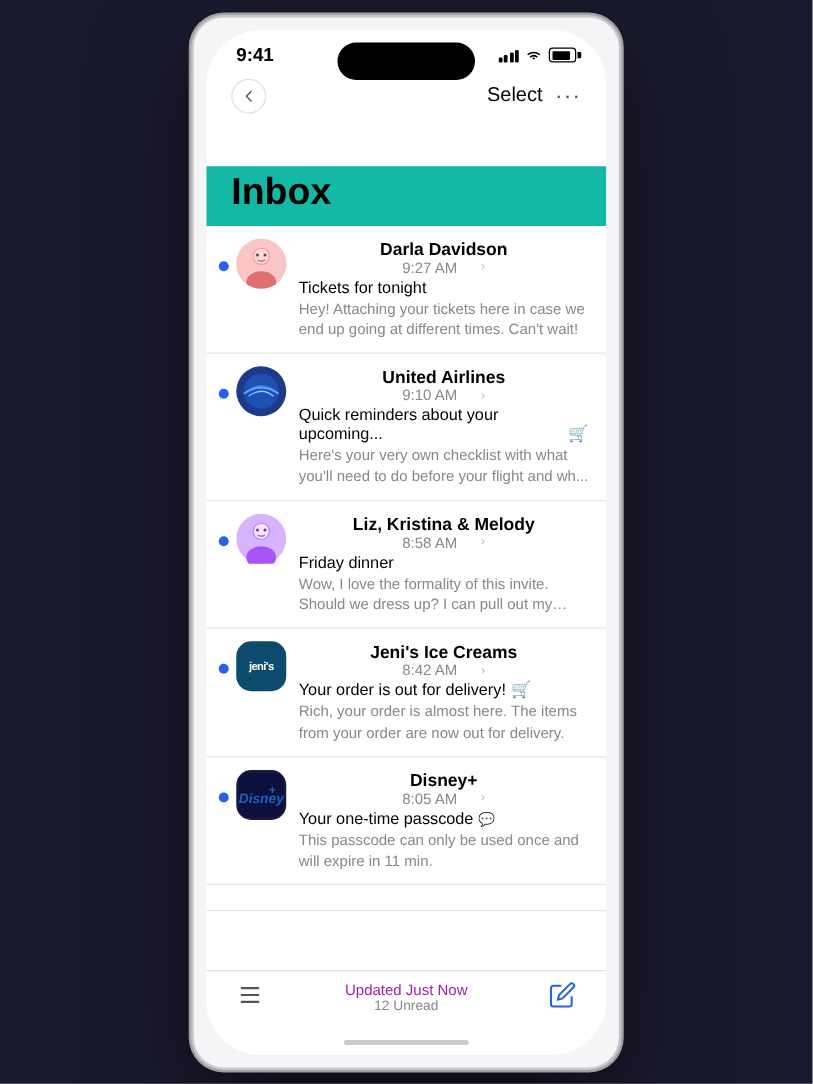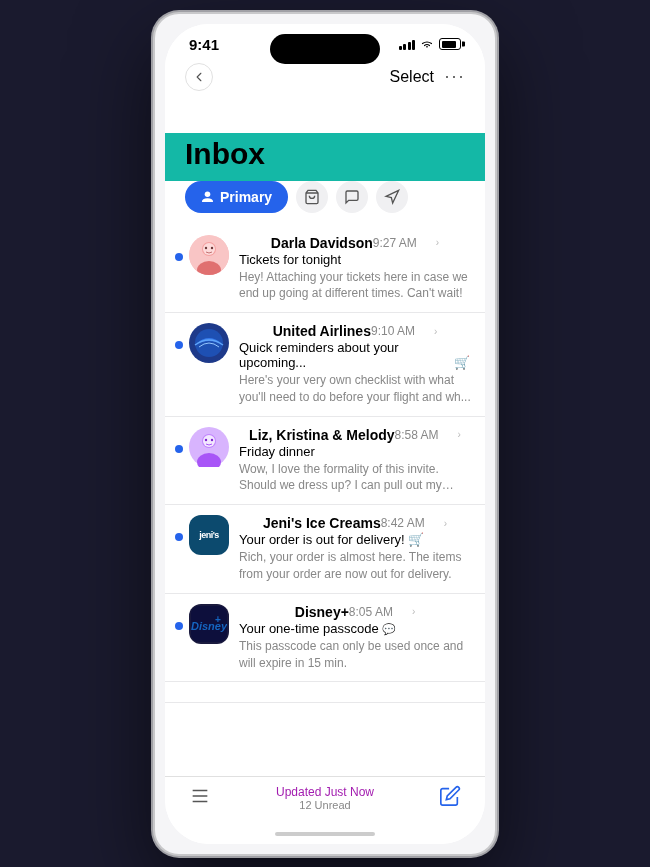--- a/index.html
+++ b/index.html
@@ -262,23 +262,24 @@
       font-size: 11px;
     }
 
     .email-content {
       flex: 1;
       min-width: 0;
     }
 
     .email-top-row {
       display: flex;
-      justify-content: center;
+      justify-content: flex-start;
       align-items: center;
       margin-bottom: 1px;
+      flex-direction: column;
     }
 
     .email-sender {
       font-size: 14px;
       font-weight: 600;
       color: #000;
     }
 
     .email-time-row {
       display: flex;
@@ -406,46 +407,20 @@
       <div class="nav-actions">
         <span class="nav-select">Select</span>
         <span class="nav-more">···</span>
       </div>
     </div>
 
     <div class="inbox-header">
       <h1 class="inbox-title">Inbox</h1>
     </div>
 
-    <div class="tabs-container">
-      <div class="tab-primary">
-        <svg width="13" height="13" viewBox="0 0 14 14" fill="white">
-          <circle cx="7" cy="4.5" r="3"></circle>
-          <path d="M1 13 Q1 9 7 9 Q13 9 13 13" fill="white"></path>
-        </svg>
-        <span>Primary</span>
-      </div>
-      <div class="tab-icon">
-        <svg width="16" height="16" viewBox="0 0 24 24" fill="none" stroke="#555" stroke-width="2">
-          <path d="M6 2L3 6v14a2 2 0 002 2h14a2 2 0 002-2V6l-3-4z"></path>
-          <line x1="3" y1="6" x2="21" y2="6"></line>
-          <path d="M16 10a4 4 0 01-8 0"></path>
-        </svg>
-      </div>
-      <div class="tab-icon">
-        <svg width="16" height="16" viewBox="0 0 24 24" fill="none" stroke="#555" stroke-width="2">
-          <path d="M21 15a2 2 0 01-2 2H7l-4 4V5a2 2 0 012-2h14a2 2 0 012 2z"></path>
-        </svg>
-      </div>
-      <div class="tab-icon">
-        <svg width="16" height="16" viewBox="0 0 24 24" fill="none" stroke="#555" stroke-width="2">
-          <path d="M3 11l19-9-9 19-2-8-8-2z"></path>
-        </svg>
-      </div>
-    </div>
 
     <div class="email-list">
 
       <div class="email-item">
         <div class="unread-dot"></div>
         <div class="avatar face-darla" style="background: radial-gradient(circle at 40% 30%, #fde8e8, #f5a0a0);">
           <svg width="40" height="40" viewBox="0 0 40 40">
             <circle cx="20" cy="20" r="20" fill="#f9c5c5"></circle>
             <circle cx="20" cy="14" r="7" fill="#f4a0a0"></circle>
             <ellipse cx="20" cy="35" rx="12" ry="9" fill="#e07070"></ellipse>
@@ -560,21 +535,21 @@
             <span class="email-sender">Disney+</span>
             <div class="email-time-row">
               <span class="email-time">8:05 AM</span>
               <span class="email-chevron">›</span>
             </div>
           </div>
           <div class="email-subject">
             <span>Your one-time passcode</span>
             <span style="color:#888; font-size:11px;">💬</span>
           </div>
-          <div class="email-preview">This passcode can only be used once and will expire in 15 min.</div>
+          <div class="email-preview">This passcode can only be used once and will expire in 11 min.</div>
         </div>
       </div>
 
       <div class="email-item">
         
         
         
       </div>
 
     </div>

